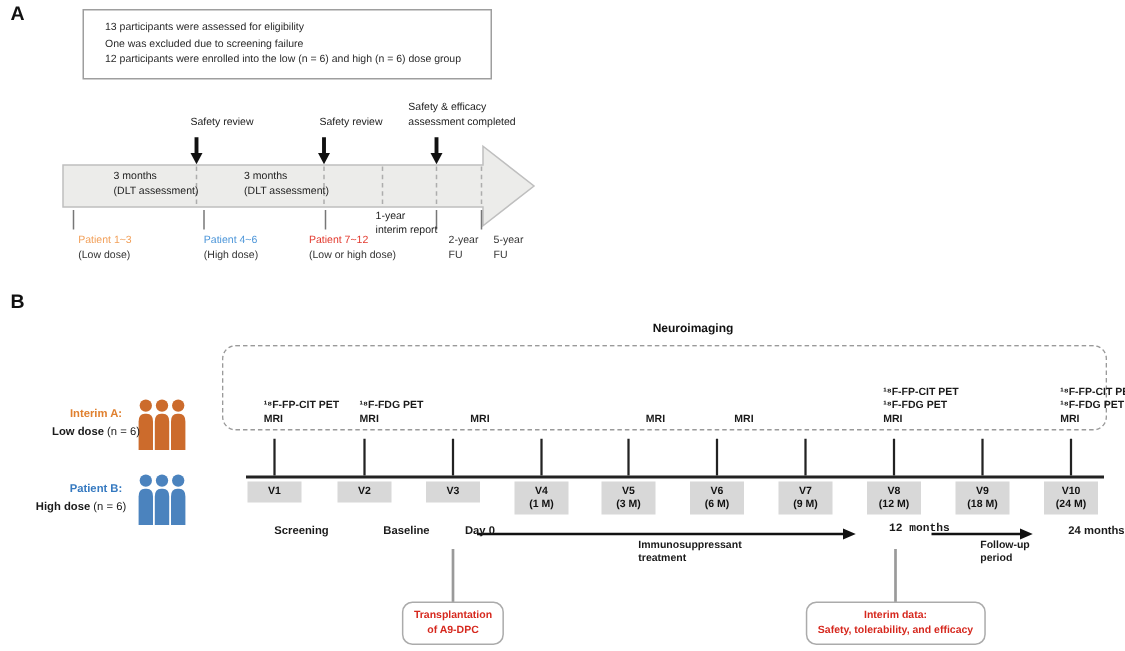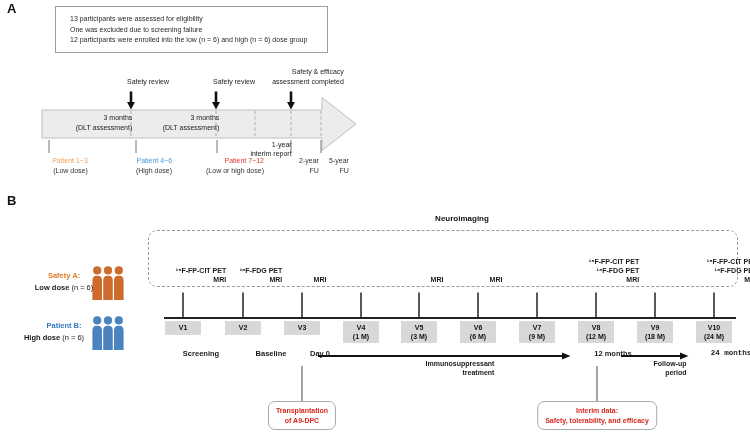--- a/index.html
+++ b/index.html
@@ -1,18 +1,18 @@
 <!DOCTYPE html>
 <html><head>
 <meta charset="utf-8">
 <style>
   html,body{margin:0;padding:0;background:#fff;font-family:"Liberation Sans","DejaVu Sans",sans-serif;}
   .page{position:relative;width:750px;height:434px;background:#ffffff;overflow:hidden;}
   .abs{position:absolute;}
-  .ctr{transform:translateX(-50%);text-align:right;white-space:nowrap;padding-left:36px;}
+  .ctr{transform:translateX(-50%);text-align:left;white-space:nowrap;padding-left:36px;}
   .t7{font-size:7px;line-height:9.5px;color:#222222;}
   .t7b{font-size:7px;line-height:9px;color:#1a1a1a;font-weight:bold;}
   .t75b{font-size:7.5px;line-height:9.5px;color:#1a1a1a;font-weight:bold;}
   .panel-label{font-size:13px;font-weight:bold;color:#111;}
   .elig-box{border:1.5px solid #9e9e9e;background:#fff;box-sizing:border-box;padding:7px 0 0 14px;}
   .elig-box div{font-size:7px;line-height:10.5px;color:#2a2a2a;text-align:left;}
   .neuro-box{border:1.5px dashed #9a9a9a;border-radius:9px;box-sizing:border-box;background:transparent;}
   .neuro-col{line-height:9px;}
   .visit-box{background:#d8d8d8;width:36px;text-align:center;padding:3px 0 2px 0;}
   .visit-box .vid{font-size:7px;line-height:8.5px;font-weight:bold;color:#111;}
@@ -173,21 +173,21 @@
     <div class="t7b">¹⁸F-FP-CIT PET</div>
     <div class="t7b">¹⁸F-FDG PET</div>
     <div class="t7b">MRI</div>
   </div>
   <div class="abs ctr neuro-col" style="left:714px;bottom:150px;">
     <div class="t7b">¹⁸F-FP-CIT PET</div>
     <div class="t7b">¹⁸F-FDG PET</div>
     <div class="t7b">MRI</div>
   </div>
 
-  <div class="abs ctr t75b c-orange" style="left:46px;top:271px;">Safety A:</div>
+  <div class="abs ctr t75b c-orange" style="left:46px;top:271px;">Interim A:</div>
   <div class="abs ctr t75b" style="left:46px;top:283px;"><span>Low dose</span><span style="font-weight:normal;"> (n = 6)</span></div>
   <div class="abs ctr t75b c-blue" style="left:46px;top:321px;">Patient B:</div>
   <div class="abs ctr t75b" style="left:36px;top:333px;"><span>High dose</span><span style="font-weight:normal;"> (n = 6)</span></div>
 
   <div class="abs visit-box" style="left:165px;top:321px;">
     <div class="vid">V1</div>
     <div class="vsub"></div>
   </div>
   <div class="abs visit-box" style="left:225px;top:321px;">
     <div class="vid">V2</div>
@@ -222,22 +222,22 @@
     <div class="vsub">(18 M)</div>
   </div>
   <div class="abs visit-box" style="left:696px;top:321px;">
     <div class="vid">V10</div>
     <div class="vsub">(24 M)</div>
   </div>
 
   <div class="abs ctr t75b" style="left:183px;top:349px;">Screening</div>
   <div class="abs ctr t75b" style="left:253px;top:349px;">Baseline</div>
   <div class="abs ctr t75b" style="left:302px;top:349px;">Day 0</div>
-  <div class="abs ctr t75b" style="left:595px;top:349px;">12 months</div>
-  <div class="abs ctr t75b" style="left:713px;top:349px;font-family:Liberation Mono, monospace;">24 months</div>
+  <div class="abs ctr t75b" style="left:595px;top:349px;font-family:Liberation Mono, monospace;">12 months</div>
+  <div class="abs ctr t75b" style="left:713px;top:349px;">24 months</div>
 
   <div class="abs ctr t7b" style="left:442px;top:359px;">
     <div>Immunosuppressant</div>
     <div>treatment</div>
   </div>
   <div class="abs ctr t7b" style="left:652px;top:359px;">
     <div>Follow-up</div>
     <div>period</div>
   </div>
 

